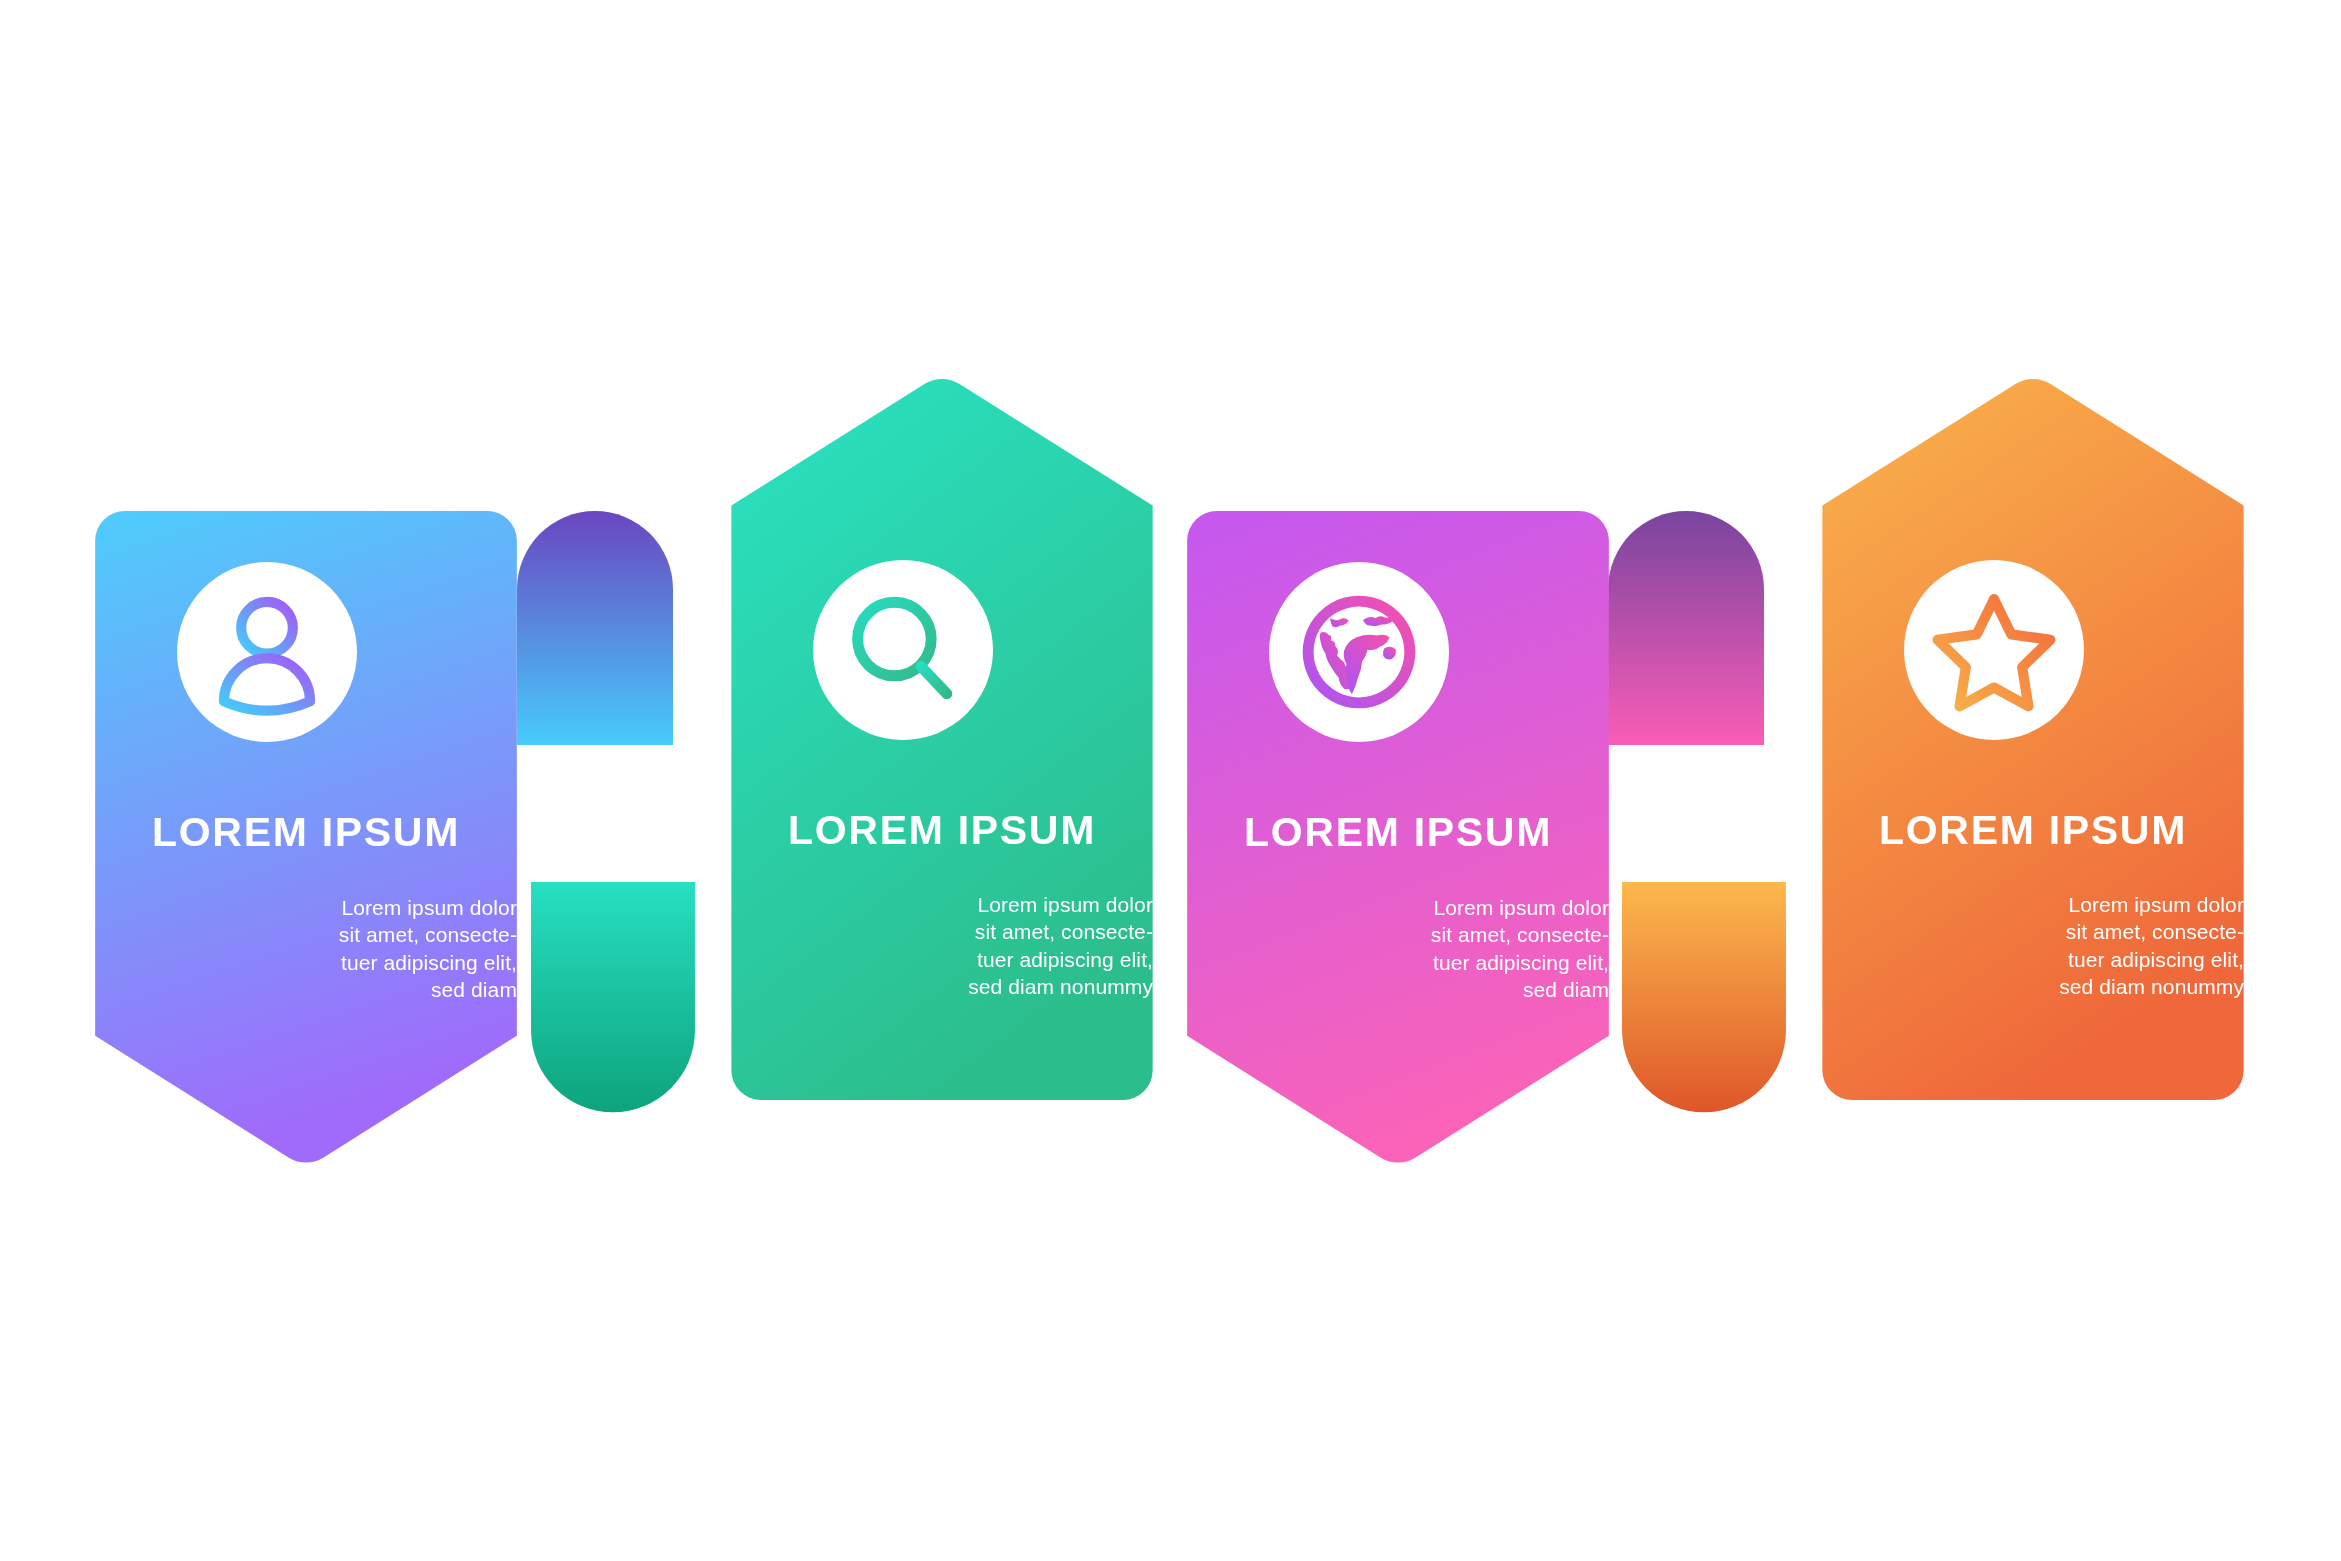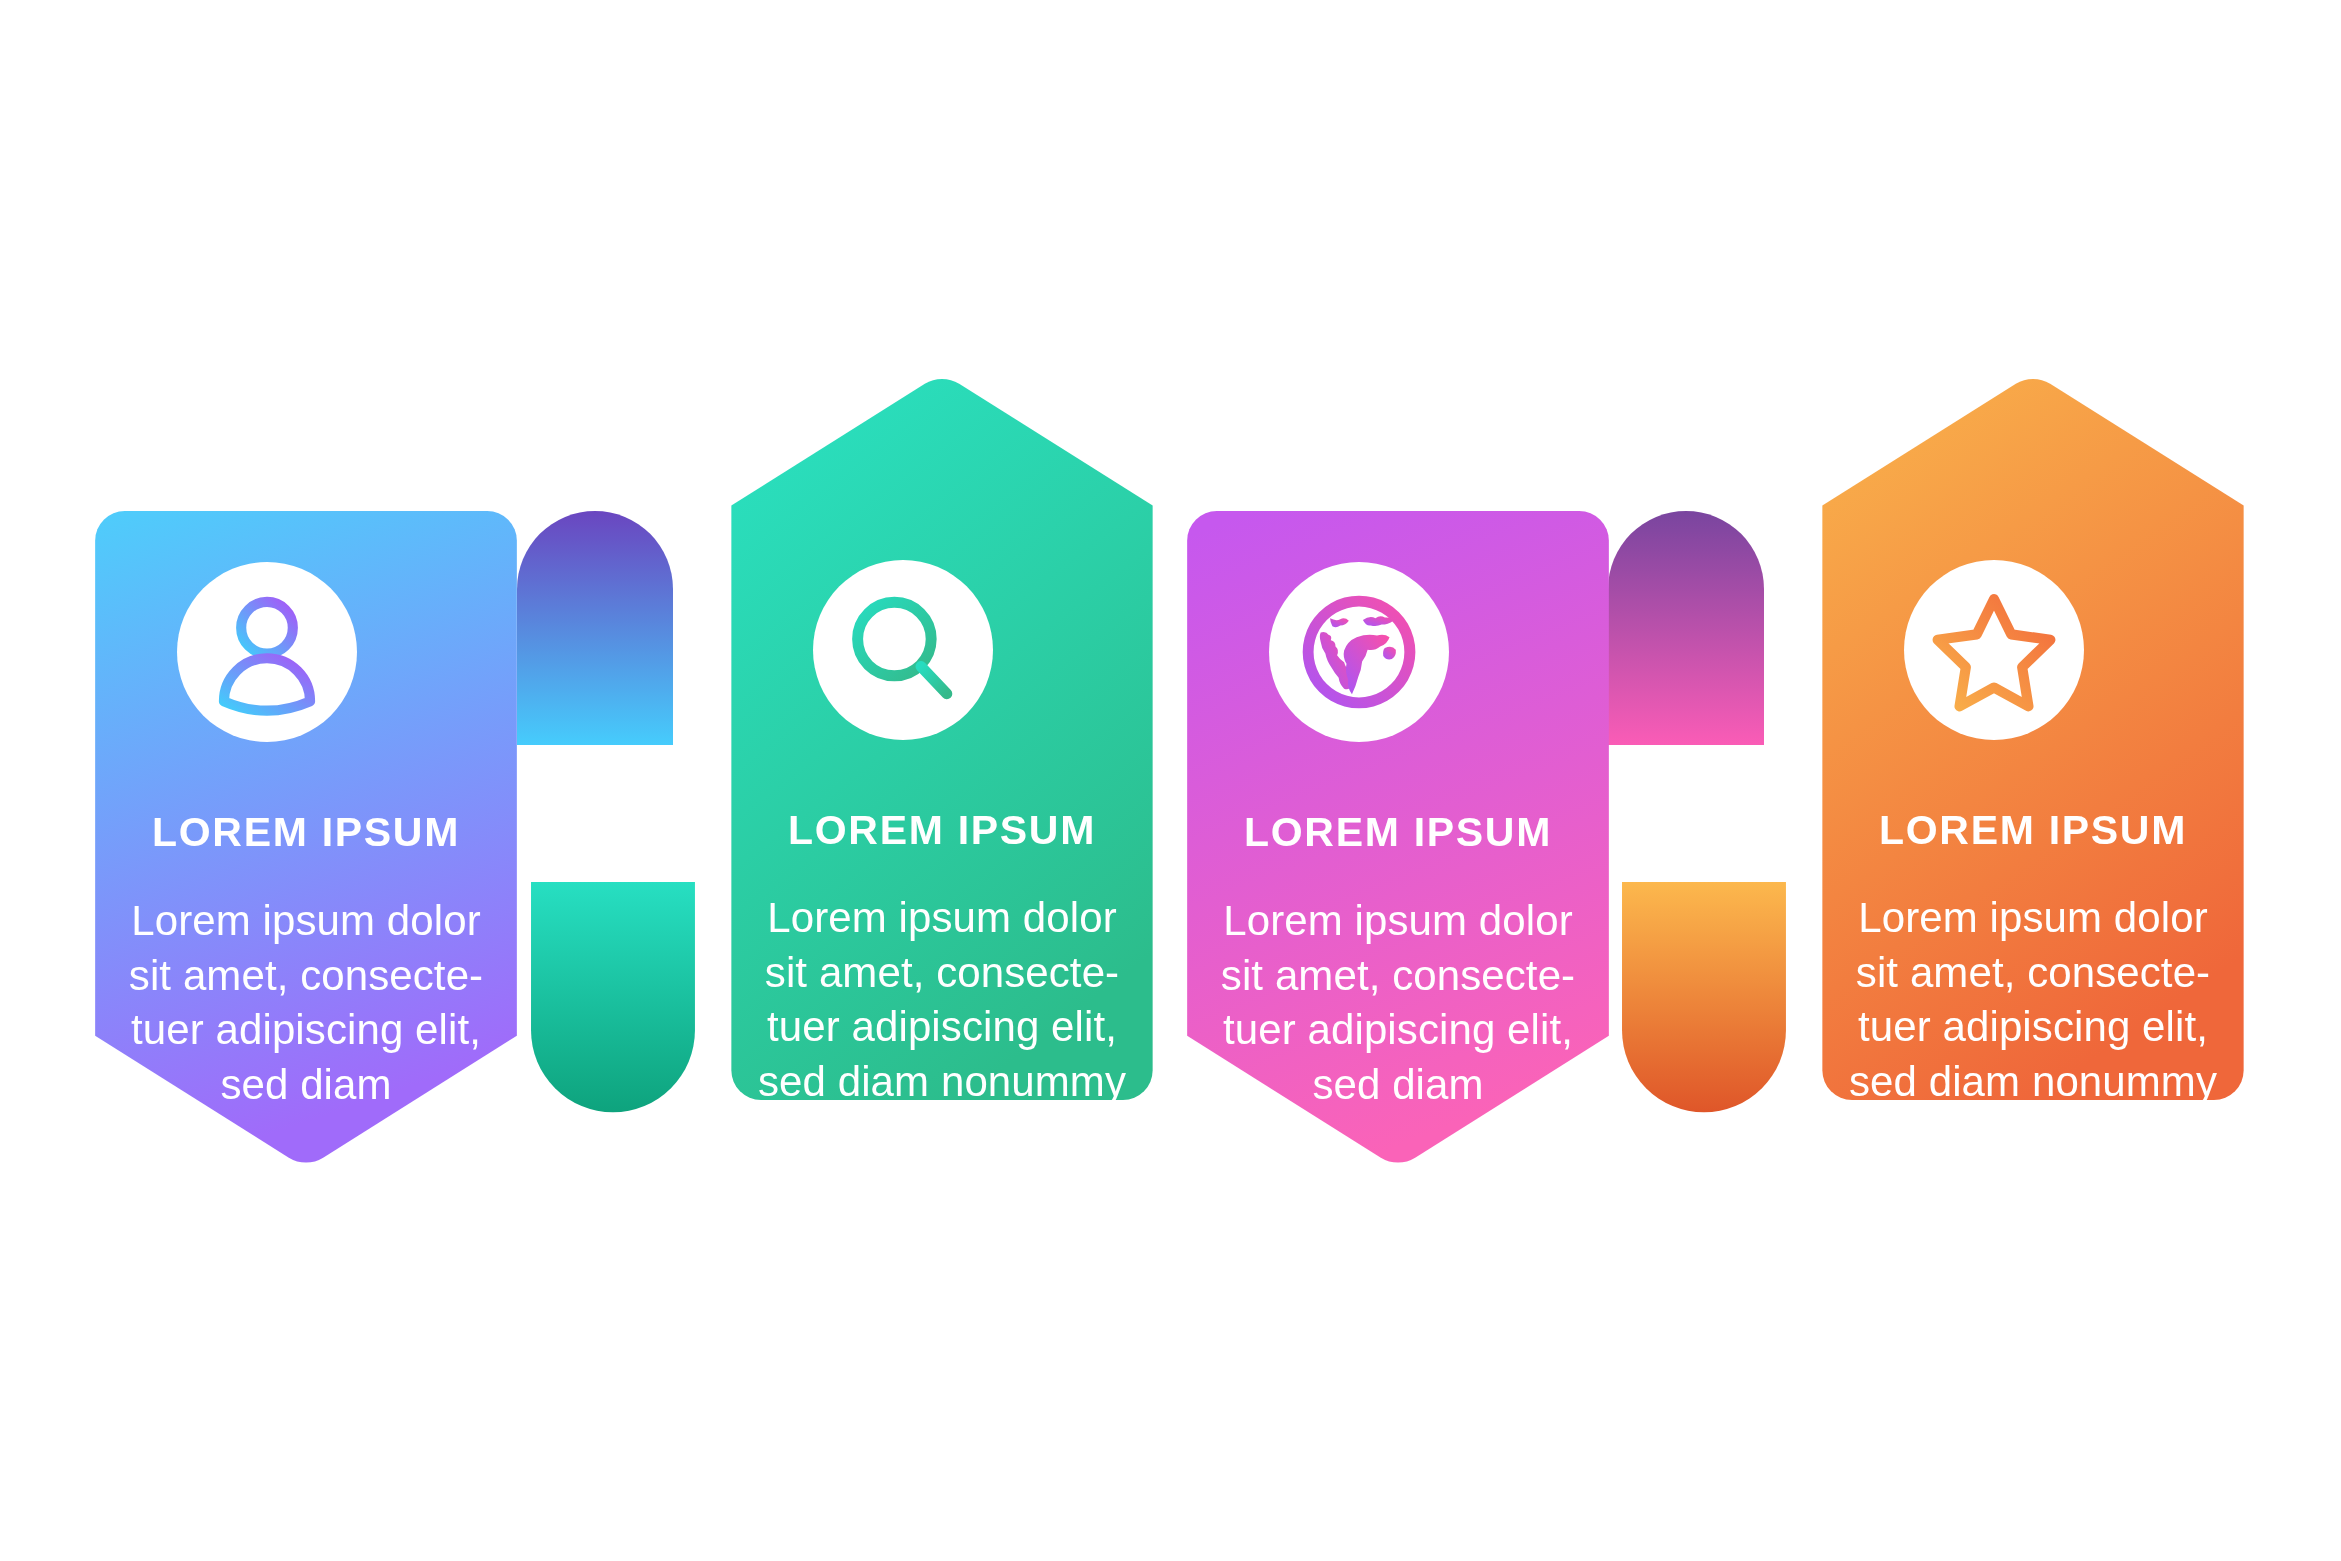--- a/index.html
+++ b/index.html
@@ -37,24 +37,25 @@
     pointer-events: none;
   }
   .card-title {
     font-size: 41px;
     font-weight: 700;
     letter-spacing: 1.7px;
     line-height: 1;
     white-space: nowrap;
   }
   .card-body {
-    font-size: 42px;
+    font-size: 21px;
     font-weight: 400;
     line-height: 1.30;
     letter-spacing: 0.1px;
+    text-align: right;
   }
   .card-icon-wrap { position: absolute; }
 </style>
 </head>
 <body>
 
 <div id="stage">
 
   <div class="ribbon" style="left:517px; top:511px;">
     <svg width="195" height="234" viewBox="0 0 250 300">

